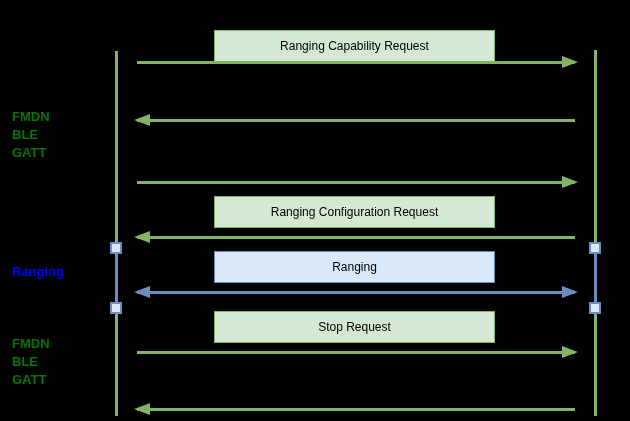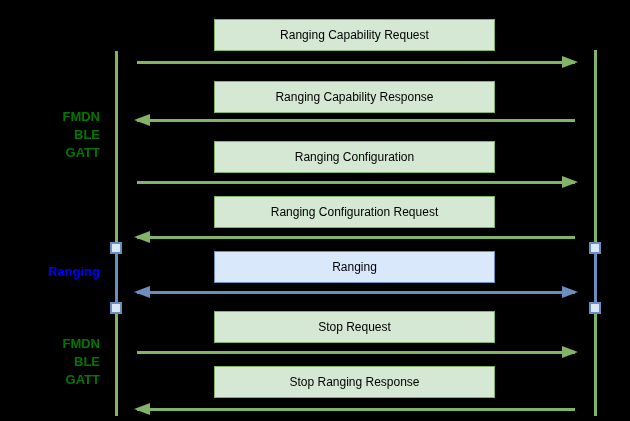--- a/index.html
+++ b/index.html
@@ -33,21 +33,21 @@
   }
   .arrow.to-left::before,.arrow.both::before{
     content:"";position:absolute;left:-1px;top:0;width:0;height:0;
     border-top:6px solid transparent;border-bottom:6px solid transparent;
     border-right:16px solid #82b366;
   }
   .arrow.blue.both::after{border-left-color:#6c8ebf;}
   .arrow.blue.both::before{border-right-color:#6c8ebf;}
   
   .side-label{
-    position:absolute;left:12px;width:88px;text-align:right;
+    position:absolute;left:12px;width:88px;text-align:left;
     font-size:13px;font-weight:bold;line-height:18px;color:#007700;
   }
   .side-label.blue-text{color:#0000ff;}
 </style>
 </head>
 <body>
 
 <div class="stage">
 
   <div class="side-label" style="top:108px">
@@ -68,48 +68,45 @@
   <div class="lifeline" style="left:594px;top:50px;height:366px"></div>
 
   <div class="lifeline-blue" style="left:115px;top:247px;height:61px"></div>
   <div class="lifeline-blue" style="left:594px;top:247px;height:61px"></div>
 
   <div class="endpoint" style="left:110px;top:242px"></div>
   <div class="endpoint" style="left:110px;top:302px"></div>
   <div class="endpoint" style="left:589px;top:242px"></div>
   <div class="endpoint" style="left:589px;top:302px"></div>
 
-  <div class="box" style="top:19px">Ranging Capability Request</div>
+  <div class="box" style="top:30px">Ranging Capability Request</div>
   <div class="arrow to-right" style="top:56px">
       <div class="shaft"></div>
     </div>
 
-  <div class="box" style="top:81px">Ranging Capability Response</div>
   <div class="arrow to-left" style="top:114px">
       <div class="shaft"></div>
     </div>
 
-  <div class="box" style="top:141px">Ranging Configuration</div>
   <div class="arrow to-right" style="top:176px">
       <div class="shaft"></div>
     </div>
 
   <div class="box" style="top:196px">Ranging Configuration Request</div>
   <div class="arrow to-left" style="top:231px">
       <div class="shaft"></div>
     </div>
 
   <div class="box blue" style="top:251px">Ranging</div>
   <div class="arrow both blue" style="top:286px">
       <div class="shaft"></div>
     </div>
 
   <div class="box" style="top:311px">Stop Request</div>
   <div class="arrow to-right" style="top:346px">
       <div class="shaft"></div>
     </div>
 
-  <div class="box" style="top:366px">Stop Ranging Response</div>
   <div class="arrow to-left" style="top:403px">
       <div class="shaft"></div>
     </div>
 
 </div>
 
 </body></html>

